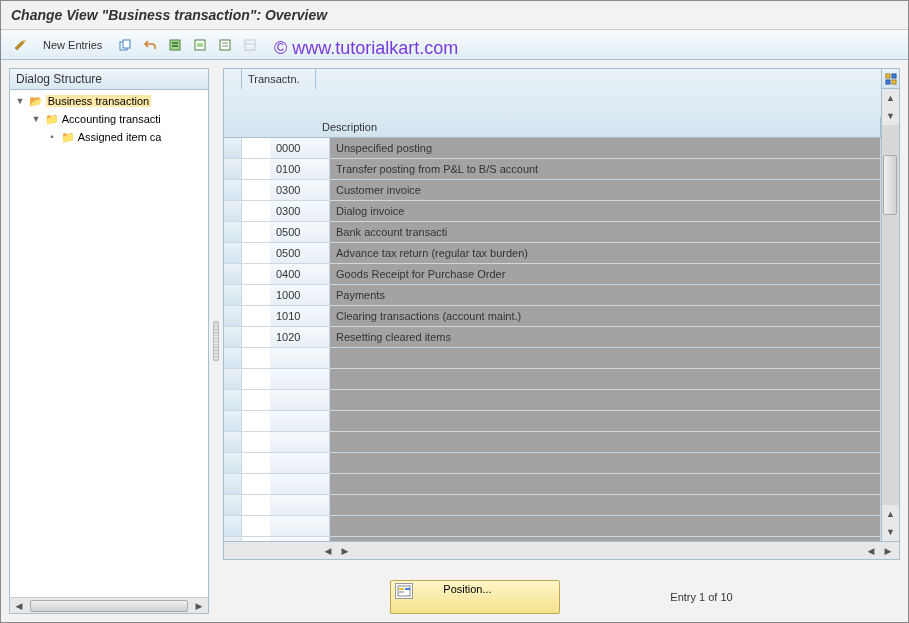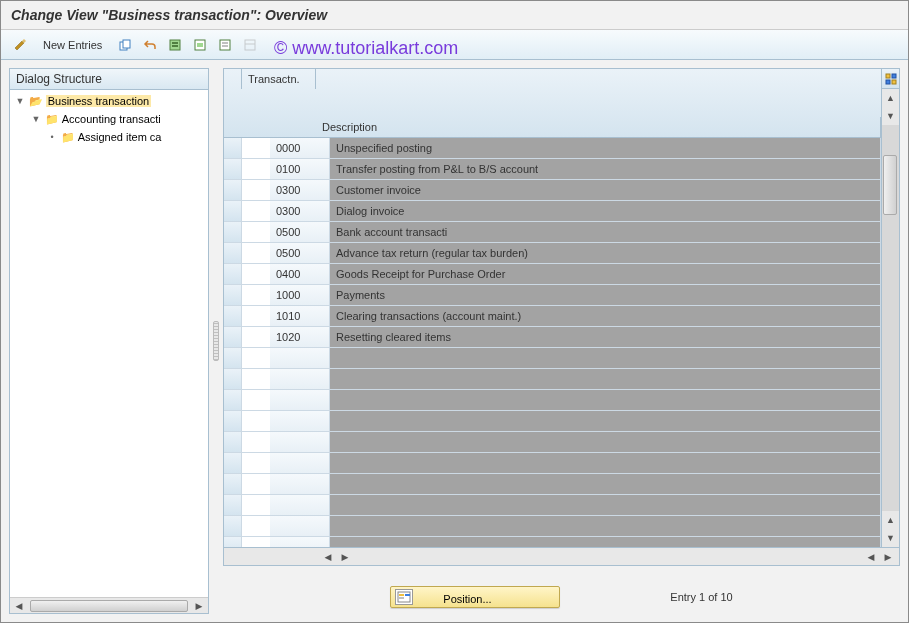--- a/index.html
+++ b/index.html
@@ -250,29 +250,29 @@
     .hscroll-spacer-right { flex: 1; }
     .footer {
       margin-top: 20px;
       display: flex;
       align-items: center;
       justify-content: center;
       gap: 110px;
     }
     .position-btn {
       display: flex;
-      align-items: flex-end;
+      align-items: flex-start;
       background: linear-gradient(#fff5c8, #f5e28e);
       border: 1px solid #c0a850;
       border-radius: 2px;
       padding: 2px 4px;
       cursor: pointer;
       box-shadow: 0 1px 1px rgba(0,0,0,0.15);
       width: 170px;
-      height: 22px;
+      height: 34px;
     }
     .position-btn .icon-box {
       width: 18px;
       height: 16px;
       background: #fff;
       border: 1px solid #999;
       margin-right: 10px;
       display: flex;
       align-items: center;
       justify-content: center;

